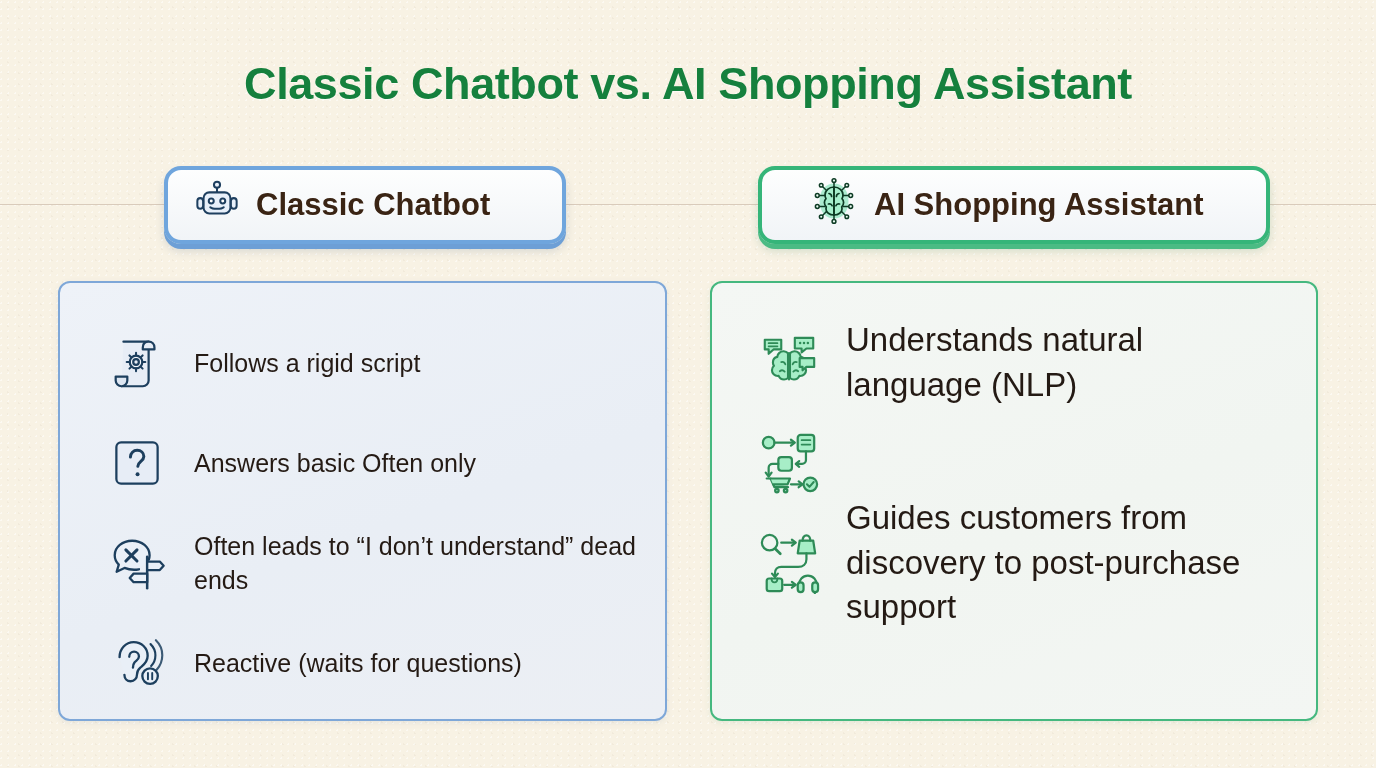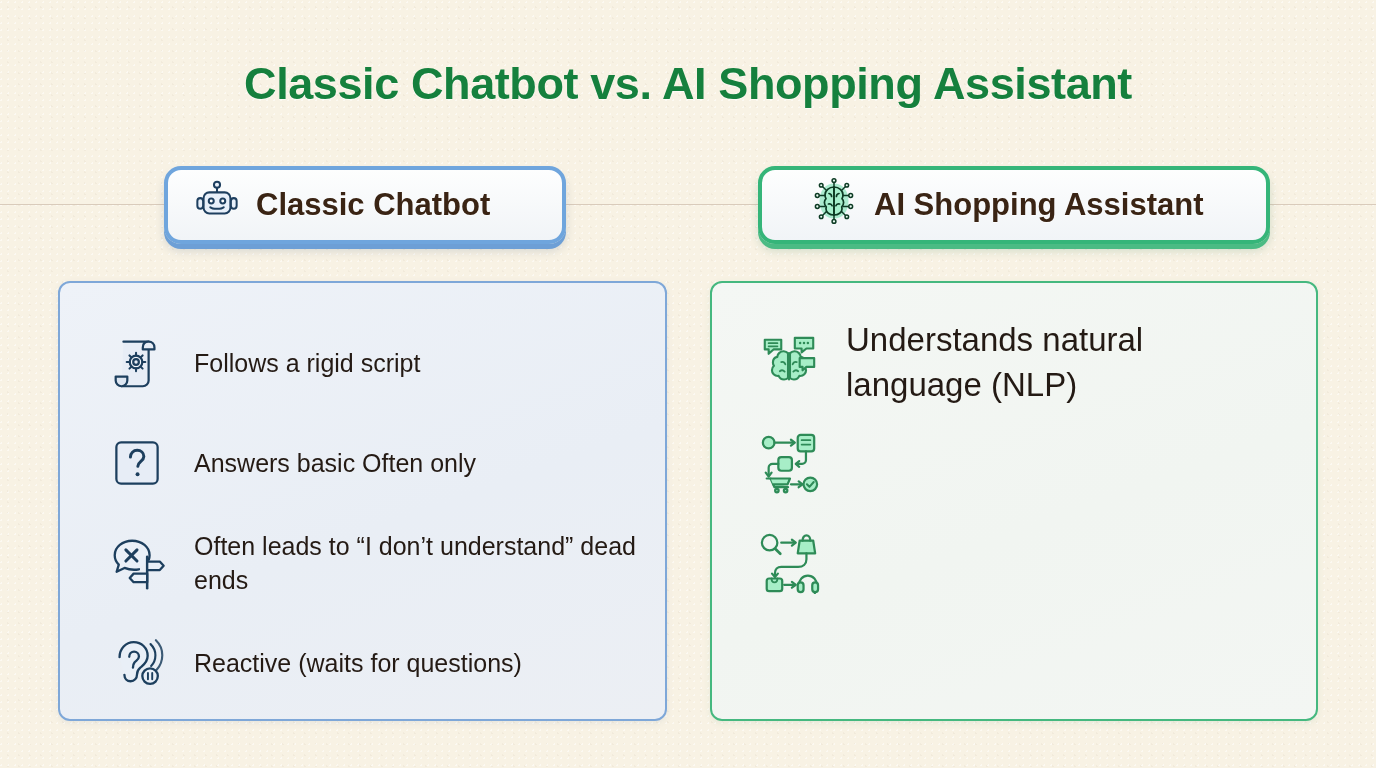--- a/index.html
+++ b/index.html
@@ -342,16 +342,17 @@
           <rect x="9" y="48" width="16" height="13" rx="2.5" fill="#a7eec7"></rect>
           <path d="M14 48c0 2.4 1.4 4 3 4s3-1.6 3-4" stroke-width="1.9"></path>
           <line x1="27" y1="54.5" x2="38" y2="54.5"></line>
           <path d="M35 51.5l4 3-4 3" fill="none"></path>
           <path d="M42 55.5c0-6 4.2-10.5 9.5-10.5S61 49.5 61 55.5" fill="none"></path>
           <rect x="41" y="52" width="6" height="10" rx="3" fill="#a7eec7"></rect>
           <rect x="56" y="52" width="6" height="10" rx="3" fill="#a7eec7"></rect>
           <path d="M59 62c0 2.4-2 3.8-4.5 3.8" stroke-width="1.9"></path>
         </svg>
       </span>
+      <span class="row-text">Guides customers from discovery to post-purchase support</span>
     </div>
 
   </div>
 </div>
 
 </body></html>

